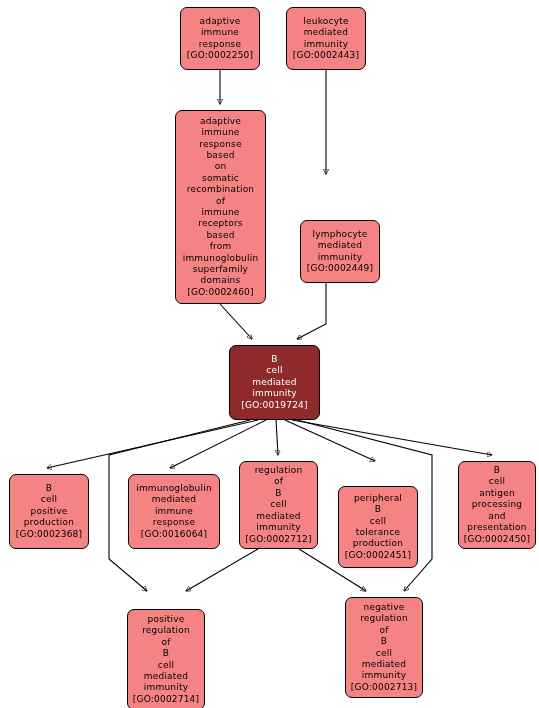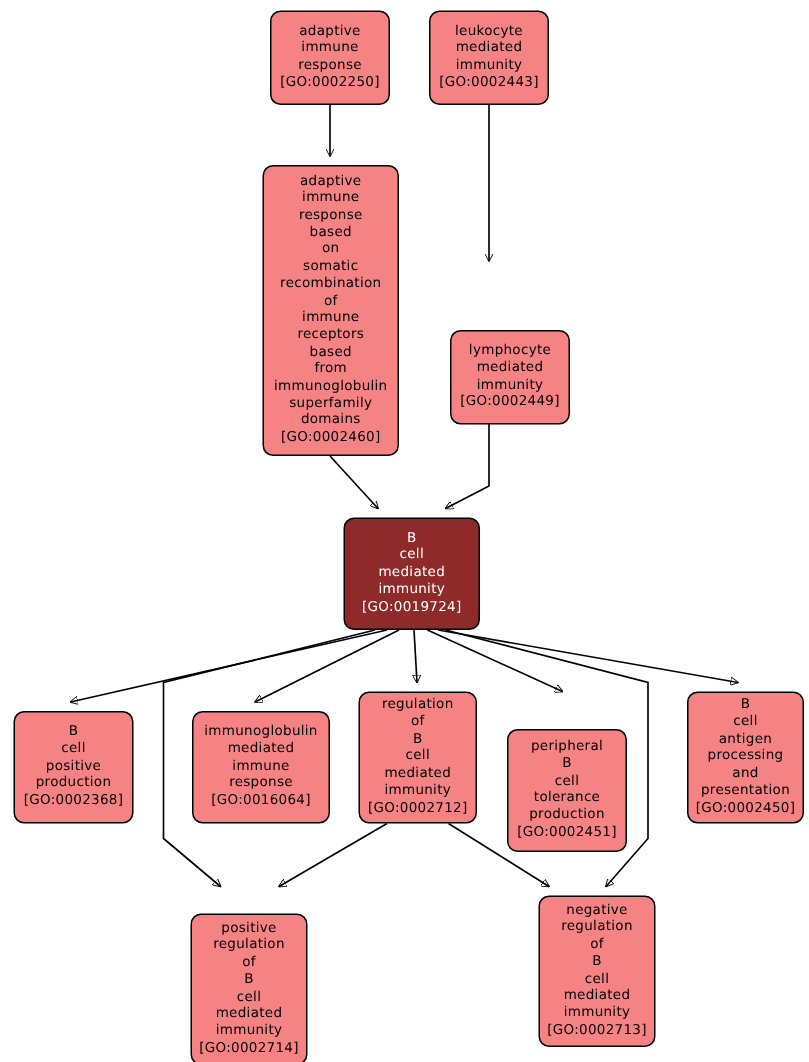--- a/index.html
+++ b/index.html
@@ -179,21 +179,21 @@
       <div class="go-node" style="left: 127px; top: 597px; width: 78px; height: 101px; margin-top: 12px;">
         <span class="word">positive</span>
         <span class="word">regulation</span>
         <span class="word">of</span>
         <span class="word">B</span>
         <span class="word">cell</span>
         <span class="word">mediated</span>
         <span class="word">immunity</span>
         <span class="goid">[GO:0002714]</span>
       </div>
-      <div class="go-node" style="left: 359px; top: 597px; width: 78px; height: 101px;">
+      <div class="go-node" style="left: 345px; top: 597px; width: 78px; height: 101px;">
         <span class="word">negative</span>
         <span class="word">regulation</span>
         <span class="word">of</span>
         <span class="word">B</span>
         <span class="word">cell</span>
         <span class="word">mediated</span>
         <span class="word">immunity</span>
         <span class="goid">[GO:0002713]</span>
       </div>
     </div>

